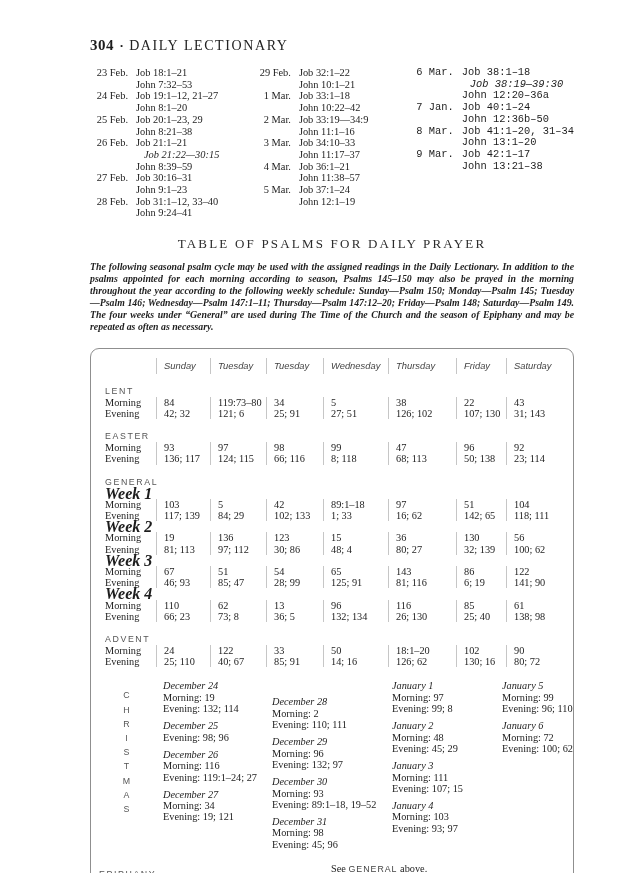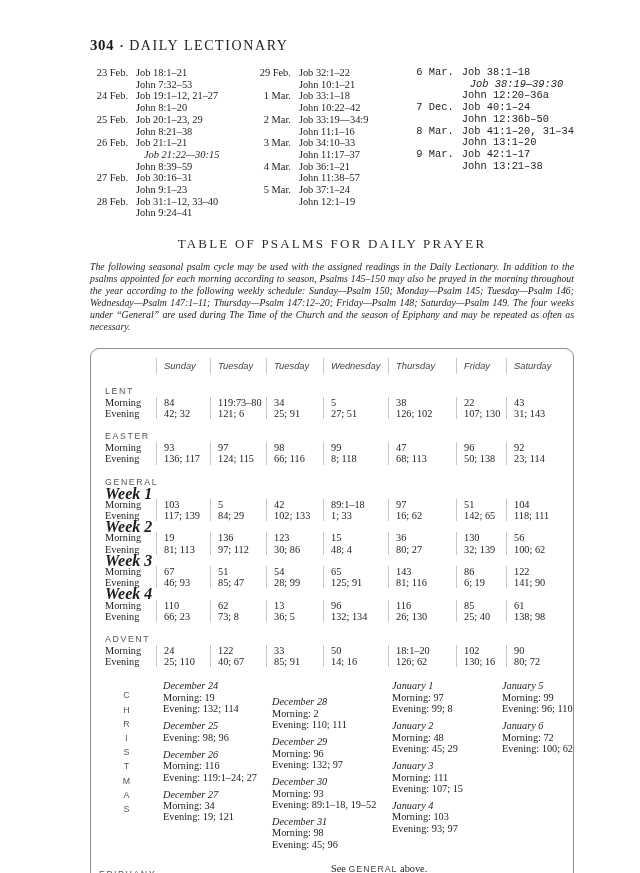--- a/index.html
+++ b/index.html
@@ -26,21 +26,21 @@
   .lect-readings { white-space:nowrap; }
   .lect-line.italic { font-style:italic; padding-left:8px; }
 
   
   .psalms-heading {
     margin:17px 0 9px; text-align:center; font-weight:400;
     font-size:13px; letter-spacing:2.2px; color:#2c2c2c;
   }
   .psalms-intro {
     font-style:italic; font-size:9.8px; line-height:11.9px;
-    text-align:justify; color:#1e1e1e;
+    text-align:justify; color:#1e1e1e;font-weight:bold;
   }
 
   
   .psalm-table {
     margin-top:15px; border:1px solid #8f8f8f; border-radius:9px;
     padding:9px 0 8px 0;
   }
   .table-grid { display:grid; grid-template-columns:65px 54px 56px 57px 65px 68px 50px 1fr; }
   .cell { padding:0 2px 0 7px; font-size:10.3px; line-height:11.2px; white-space:nowrap; }
   .day-cell { border-left:1px solid #c6c6c6; }
@@ -171,21 +171,21 @@
       <div class="lect-col lect-col-2">
         <div class="lect-entry">
           <span class="lect-date">6 Mar.</span>
           <div class="lect-readings">
             <div class="lect-line">Job 38:1–18</div>
             <div class="lect-line italic">Job 38:19—39:30</div>
             <div class="lect-line">John 12:20–36a</div>
           </div>
         </div>
         <div class="lect-entry">
-          <span class="lect-date">7 Dec.</span>
+          <span class="lect-date">7 Jan.</span>
           <div class="lect-readings">
             <div class="lect-line">Job 40:1–24</div>
             <div class="lect-line">John 12:36b–50</div>
           </div>
         </div>
         <div class="lect-entry">
           <span class="lect-date">8 Mar.</span>
           <div class="lect-readings">
             <div class="lect-line">Job 41:1–20, 31–34</div>
             <div class="lect-line">John 13:1–20</div>

